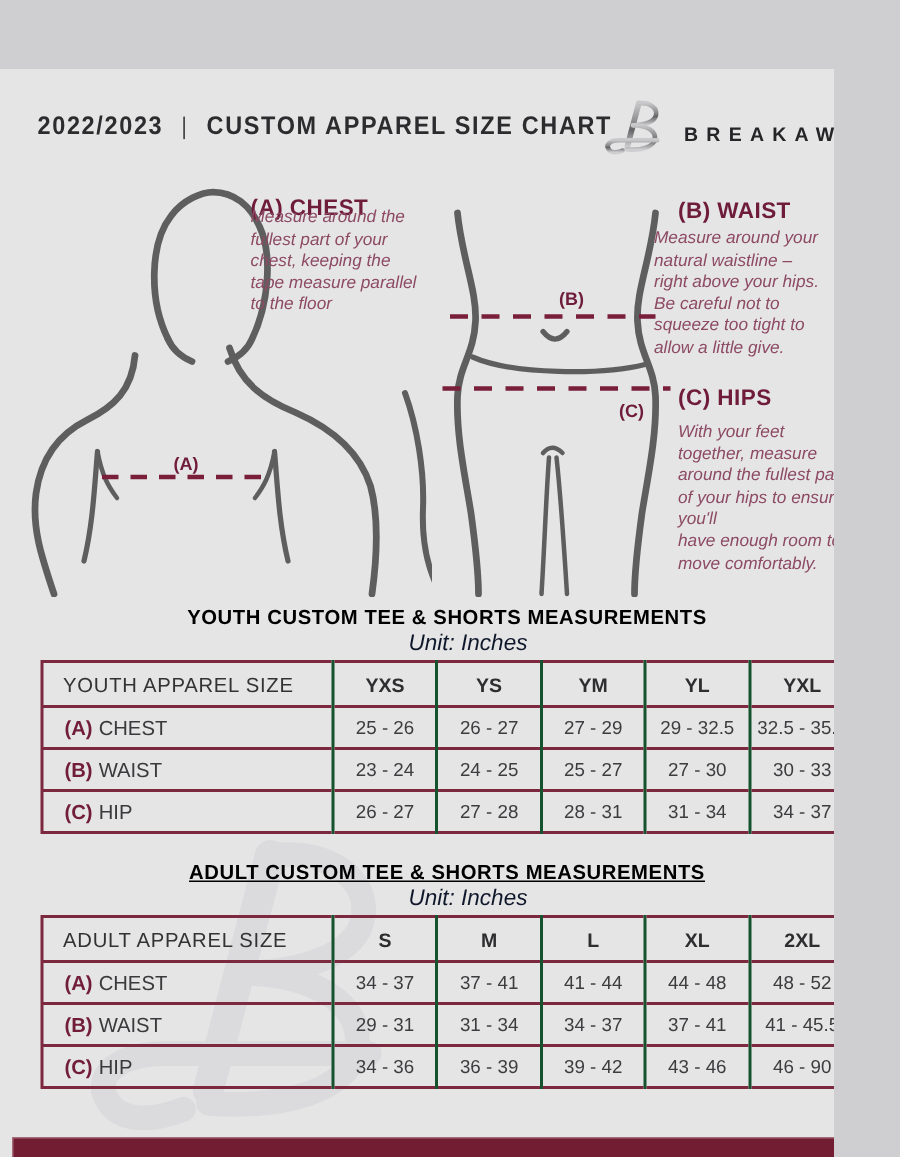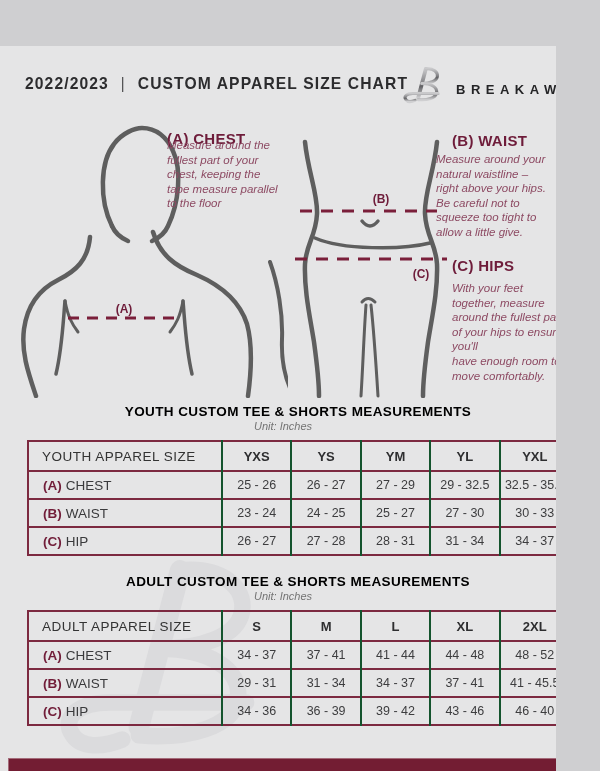--- a/index.html
+++ b/index.html
@@ -34,22 +34,22 @@
     white-space:pre-line;
   }
   svg { display:block; }
 
   
   .tbl-title {
     left:27px; width:542px; text-align:center;
     font-weight:bold; font-size:13.5px; letter-spacing:0.4px; color:#000000;
   }
   .tbl-unit {
-    left:12px; width:542px; text-align:center;
-    font-style:italic; font-size:11px; color:#737373;
+    left:41px; width:542px; text-align:center;
+    font-style:italic; font-size:15px; color:#0f172a;
   }
   table.size-table {
     position:absolute; left:27px; width:542px;
     border-collapse:collapse; table-layout:fixed;
     border-left:2px solid #7c2940;
   }
   table.size-table tr { border-top:2px solid #7c2940; }
   table.size-table tbody tr:last-child { border-bottom:2px solid #7c2940; }
   table.size-table th:not(.c0), table.size-table td:not(.c0) { border-left:2px solid #14532d; }
   table.size-table thead tr { height:30px; }
@@ -200,21 +200,21 @@
         <td class="c0"><span class="row-key">(C)</span><span>HIP</span></td>
         <td>26 - 27</td>
         <td>27 - 28</td>
         <td>28 - 31</td>
         <td>31 - 34</td>
         <td>34 - 37</td>
       </tr>
     </tbody>
   </table>
 
-  <div class="abs tbl-title" style="top:528px;">ADULT CUSTOM TEE &amp; SHORTS MEASUREMENTS</div>
+  <div class="abs tbl-title" style="top:528px;text-decoration:underline;">ADULT CUSTOM TEE &amp; SHORTS MEASUREMENTS</div>
   <div class="abs tbl-unit" style="top:544px;">Unit: Inches</div>
 
   <table class="size-table" style="top:564px;">
     <thead>
       <tr>
         <th class="c0">ADULT APPAREL SIZE</th>
         <th>S</th>
         <th>M</th>
         <th>L</th>
         <th>XL</th>
@@ -237,20 +237,20 @@
         <td>34 - 37</td>
         <td>37 - 41</td>
         <td>41 - 45.5</td>
       </tr>
       <tr>
         <td class="c0"><span class="row-key">(C)</span><span>HIP</span></td>
         <td>34 - 36</td>
         <td>36 - 39</td>
         <td>39 - 42</td>
         <td>43 - 46</td>
-        <td>46 - 40</td>
+        <td>46 - 90</td>
       </tr>
     </tbody>
   </table>
 
   <div class="abs footer-bar"></div>
 
 </div>
 
 </body></html>

